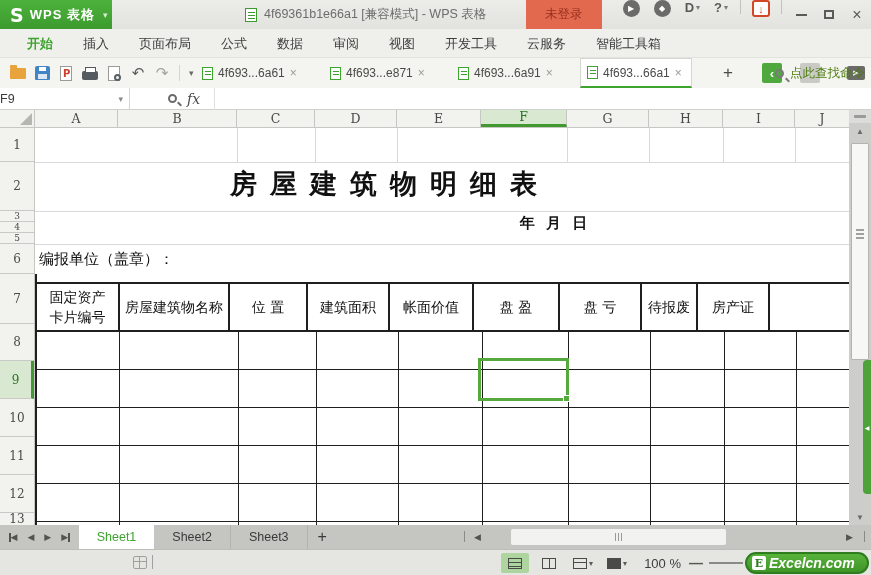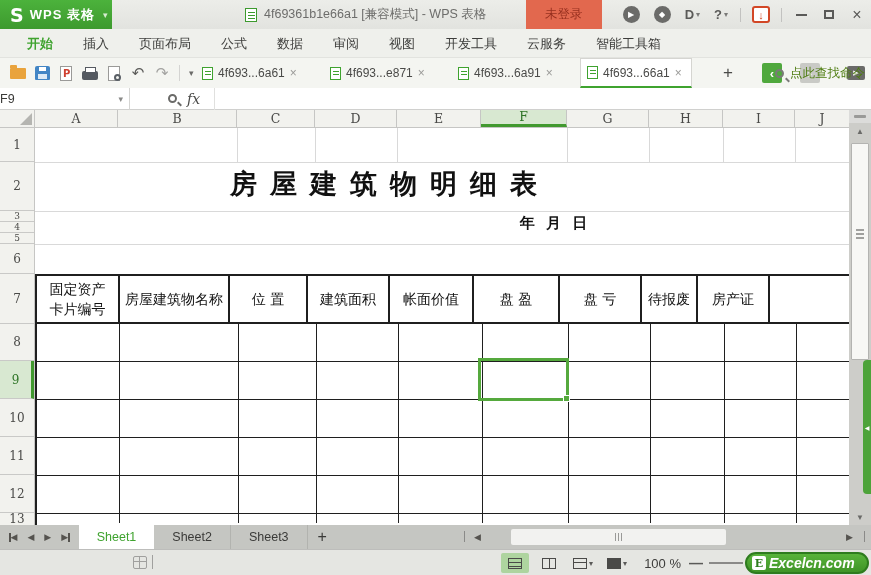--- a/index.html
+++ b/index.html
@@ -12,21 +12,21 @@
     background:linear-gradient(#ecedE9,#e2e3df); }
   .logo { position:absolute; left:0; top:0; width:112px; height:29px;
     background:linear-gradient(#4cb23c,#3d9a2e); color:#fff; display:flex; align-items:center; padding-left:10px; cursor:pointer; }
   .logo-s { font-size:19px; font-weight:bold; margin-right:6px; font-family:"DejaVu Sans", sans-serif; }
   .logo-text { font-size:13px; font-weight:bold; letter-spacing:1px;text-align:center; }
   .logo-caret { font-size:9px; margin-left:8px; color:#d6ecd0; }
   .doc-title-wrap { position:absolute; left:245px; top:0; height:29px; display:flex; align-items:center; }
   .doc-icon { width:12px; height:14px; background:#fff; border:1px solid #3d9a2e; position:relative; margin-right:7px; }
   .doc-icon::before { content:""; position:absolute; left:2px; top:3px; width:7px; height:1px; background:#3d9a2e; box-shadow:0 3px 0 #3d9a2e, 0 6px 0 #3d9a2e; }
   .doc-title { font-size:12.5px; color:#6d6d6b; }
-  .tb-right { position:absolute; right:0; top:0; height:29px; display:flex; align-items:center; }
+  .tb-right { position:absolute; right:0; top:0; height:29px; display:flex; align-items:flex-start; }
   .login-btn { height:29px; width:76px; background:#e2684e; color:#97301f; border:none; font-size:12.5px; cursor:pointer; margin-right:14px; }
   .circle-icon { width:17px; height:17px; border-radius:50%; background:#6b6b69; color:#fff; display:flex; align-items:center; justify-content:center; margin:0 7px; cursor:pointer; }
   .circle-icon .g { font-size:8px; line-height:8px; }
   .tbi { color:#5a5a58; font-size:13px; font-weight:bold; display:flex; align-items:center; margin:0 7px; cursor:pointer; }
   .tbi .c { font-size:8px; margin-left:2px; color:#7a7a78; font-weight:normal; }
   .tb-sep { width:1px; height:14px; background:#c2c2c0; margin:0 5px; }
   .dl-icon { width:18px; height:17px; border:2px solid #d24726; border-radius:3px; background:#fff; color:#d24726; font-size:11px; font-weight:bold; display:flex; align-items:center; justify-content:center; margin:0 6px; cursor:pointer; }
   .win-btn { width:22px; height:29px; display:flex; align-items:center; justify-content:center; cursor:pointer; margin:0 3px; }
   .win-min-bar { width:11px; height:2px; background:#5a5a58; }
   .win-max-box { width:10px; height:9px; border:2px solid #5a5a58; }
@@ -115,21 +115,21 @@
       linear-gradient(#d9d9d9,#d9d9d9) 362px 0/1px 100% no-repeat,
       linear-gradient(#d9d9d9,#d9d9d9) 532px 0/1px 100% no-repeat,
       linear-gradient(#d9d9d9,#d9d9d9) 614px 0/1px 100% no-repeat,
       linear-gradient(#d9d9d9,#d9d9d9) 688px 0/1px 100% no-repeat,
       linear-gradient(#d9d9d9,#d9d9d9) 760px 0/1px 100% no-repeat; }
   .big-title { position:absolute; left:195px; top:38px; width:640px; text-align:left; font-size:27px; font-weight:bold; color:#111; letter-spacing:13px; white-space:nowrap; }
   .date-line { position:absolute; left:360px; top:86px; width:320px; text-align:center; font-size:15px; font-weight:bold; color:#111; letter-spacing:3px; }
   .unit-line { position:absolute; left:4px; top:116px; height:30px; line-height:30px; font-size:15px; color:#111; }
 
   .xtable { position:absolute; left:0; top:146px; width:814px; height:251px; border-left:2px solid #1f1f1f; }
-  .t-head { display:flex; height:50px; border-top:2px solid #1f1f1f; border-bottom:2px solid #1f1f1f; }
+  .t-head { display:flex; height:50px; border-top:2px solid #1f1f1f; border-bottom:2px solid #1f1f1f;margin-top:8px; }
   .t-hcell { border-right:2px solid #1f1f1f; display:flex; align-items:center; justify-content:center; text-align:center; font-size:14px; color:#111; white-space:pre-line; line-height:1.45; overflow:hidden; }
   .t-hcell:nth-child(1){width:83px;} .t-hcell:nth-child(2){width:110px;} .t-hcell:nth-child(3){width:78px;}
   .t-hcell:nth-child(4){width:82px;} .t-hcell:nth-child(5){width:84px;} .t-hcell:nth-child(6){width:86px;}
   .t-hcell:nth-child(7){width:82px;} .t-hcell:nth-child(8){width:56px;} .t-hcell:nth-child(9){width:72px;}
   .t-hcell:nth-child(10){flex:1; border-right:none; justify-content:flex-start; padding-left:0;}
   .t-body { height:199px;
     background:
       linear-gradient(#1f1f1f,#1f1f1f) 82px 0/1px 100% no-repeat,
       linear-gradient(#1f1f1f,#1f1f1f) 201px 0/1px 100% no-repeat,
       linear-gradient(#1f1f1f,#1f1f1f) 279px 0/1px 100% no-repeat,
@@ -358,20 +358,21 @@
     </div>
 
     <div class="grid-content">
       <div class="lh" style="top:34px;"></div>
       <div class="lh" style="top:83px;"></div>
       <div class="lh" style="top:116px;"></div>
       <div class="r1-vlines"></div>
 
       <div class="big-title">房屋建筑物明细表</div>
       <div class="date-line">年 月 日</div>
+      <div class="unit-line">编报单位（盖章）：</div>
 
       <div class="xtable">
         <div class="t-head">
           <div class="t-hcell">固定资产
 卡片编号</div>
           <div class="t-hcell">房屋建筑物名称</div>
           <div class="t-hcell">位 置</div>
           <div class="t-hcell">建筑面积</div>
           <div class="t-hcell">帐面价值</div>
           <div class="t-hcell">盘 盈</div>

